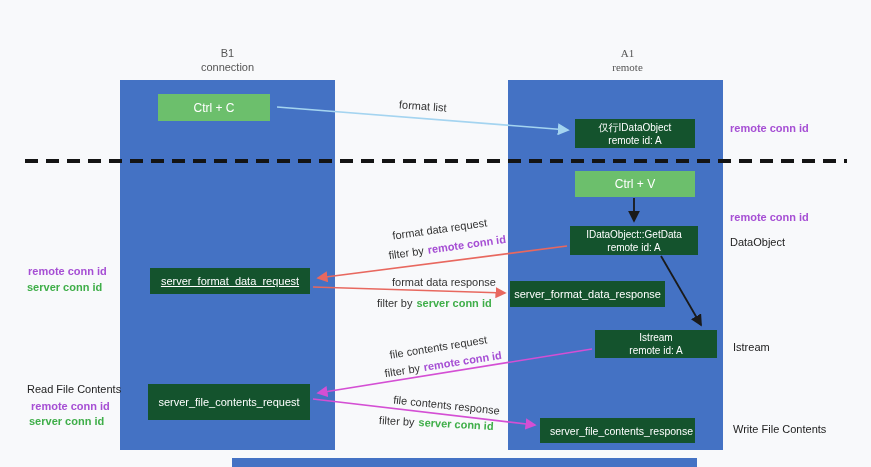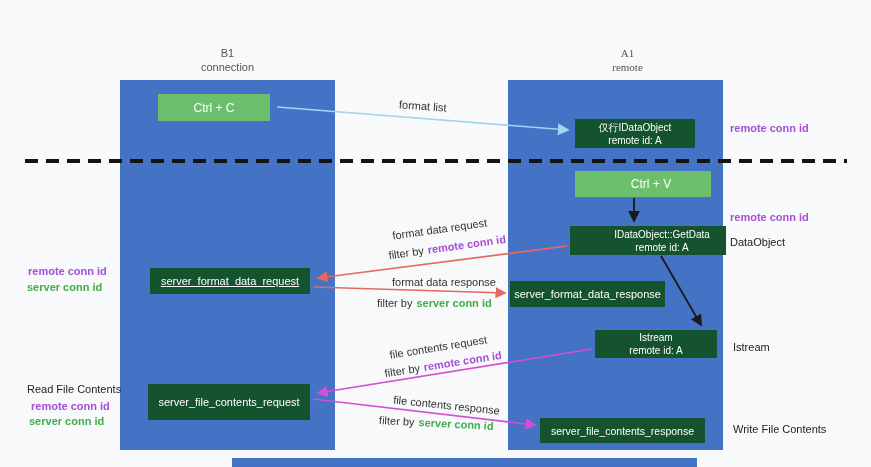--- a/index.html
+++ b/index.html
@@ -74,25 +74,25 @@
 
   <div class="box green" style="left:158px;top:94px;width:112px;height:27px;">
     <span>Ctrl + C</span>
   </div>
 
   <div class="box orange" style="left:575px;top:119px;width:120px;height:29px;">
     <span class="l1">仅行IDataObject</span>
     <span class="l2">remote id: A</span>
   </div>
 
-  <div class="box green" style="left:575px;top:171px;width:120px;height:26px;padding-left:16px;">
+  <div class="box green" style="left:575px;top:171px;width:120px;height:26px;">
     <span>Ctrl + V</span>
   </div>
 
-  <div class="box orange" style="left:570px;top:226px;width:128px;height:29px;padding-left:28px;">
+  <div class="box orange" style="left:570px;top:226px;width:128px;height:29px;">
     <span class="l1">IDataObject::GetData</span>
     <span class="l2">remote id: A</span>
   </div>
 
   <div class="box orange" style="left:150px;top:268px;width:160px;height:26px;text-decoration:underline;">
     <span>server_format_data_request</span>
   </div>
 
   <div class="box orange" style="left:510px;top:281px;width:155px;height:26px;">
     <span>server_format_data_response</span>
@@ -100,21 +100,21 @@
 
   <div class="box orange" style="left:595px;top:330px;width:122px;height:28px;">
     <span class="l1">Istream</span>
     <span class="l2">remote id: A</span>
   </div>
 
   <div class="box orange" style="left:148px;top:384px;width:162px;height:36px;">
     <span>server_file_contents_request</span>
   </div>
 
-  <div class="box orange" style="left:540px;top:418px;width:165px;height:25px;font-size:10.5px;">
+  <div class="box orange" style="left:540px;top:418px;width:147px;height:25px;font-size:10.5px;padding-left:8px;">
     <span>server_file_contents_response</span>
   </div>
 
   <div class="lbl" style="left:399px;top:100px;transform:rotate(4deg);">format list</div>
 
   <div class="lbl" style="left:392px;top:223px;transform:rotate(-8deg);">format data request</div>
   <div class="lbl" style="left:388px;top:241px;transform:rotate(-8deg);">
     <span>filter by</span><span class="purple sp">remote conn id</span>
   </div>
 

